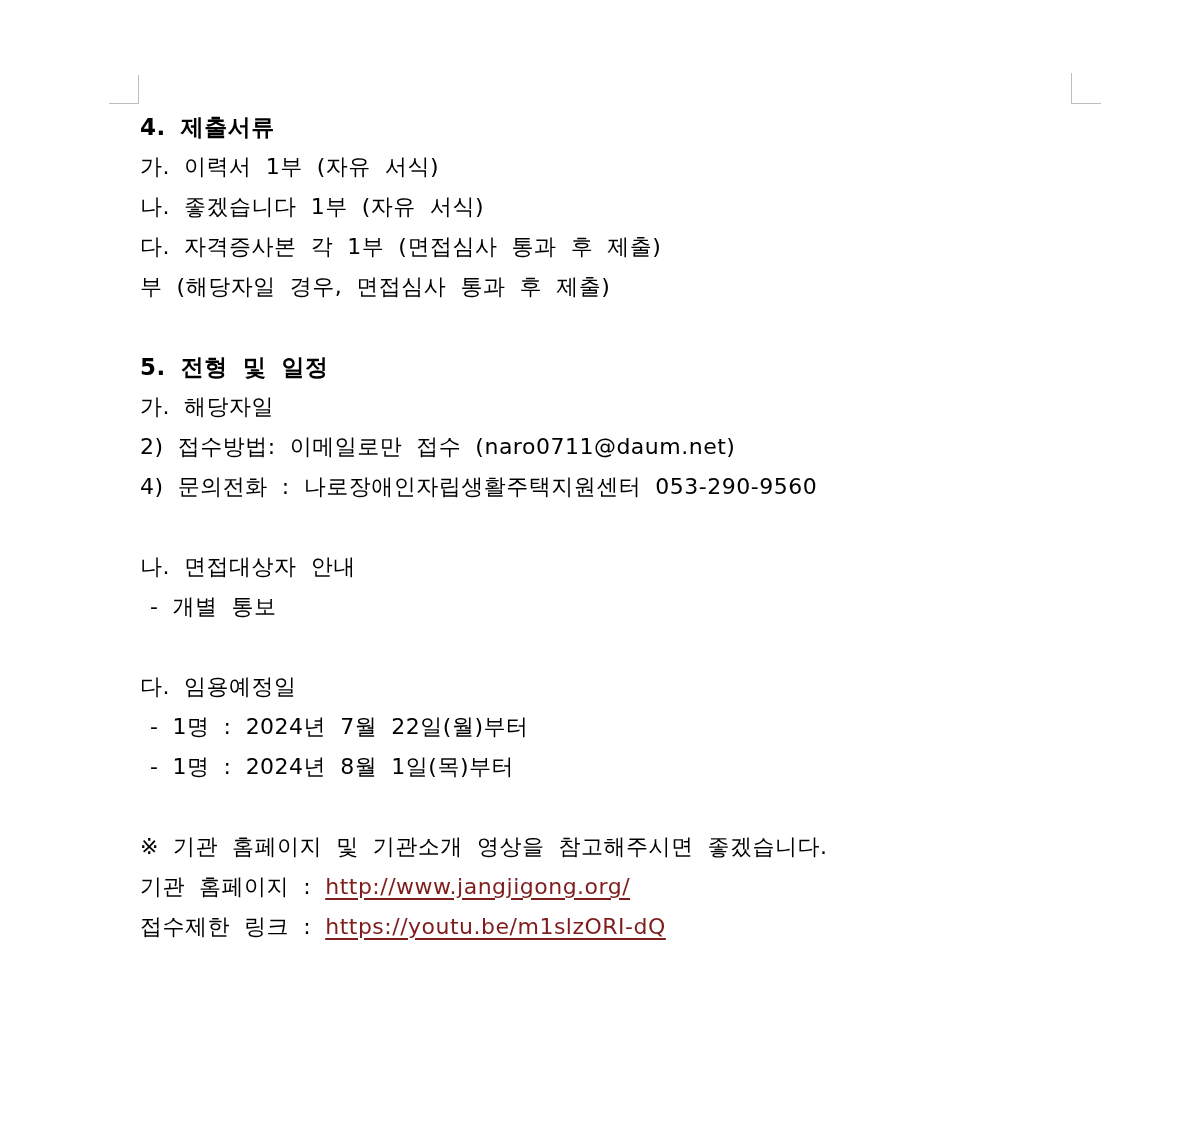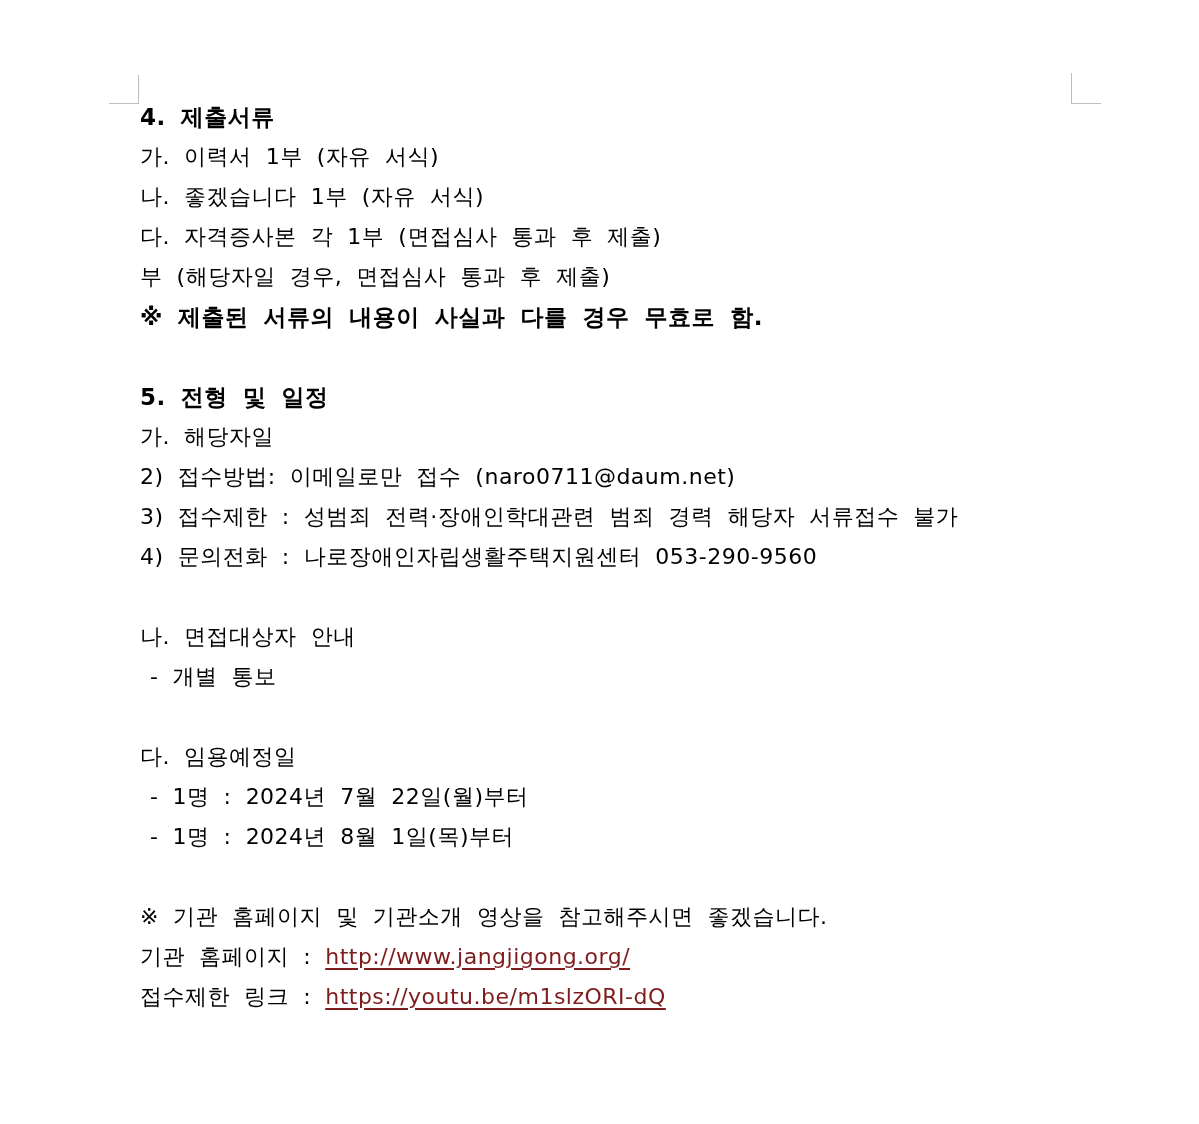--- a/index.html
+++ b/index.html
@@ -20,21 +20,21 @@
     border-bottom: 1px solid #bdbdbd;
   }
   .crop-tr {
     left: 1071px; top: 73px; width: 30px; height: 31px;
     border-left: 1px solid #bdbdbd;
     border-bottom: 1px solid #bdbdbd;
   }
 
   .content {
     position: absolute;
-    left: 140px; top: 97px; width: 935px;
+    left: 140px; top: 107px; width: 935px;
     font-size: 22px;
     line-height: 40px;
     letter-spacing: 0.5px;
     word-spacing: 0.30em;
     white-space: nowrap;
   }
   .line { height: 40px; }
   .blank { height: 40px; }
   .bold { font-weight: bold; font-size: 23px; }
   .indent { padding-left: 10px; }
@@ -53,28 +53,26 @@
   <div class="crop crop-tl"></div>
   <div class="crop crop-tr"></div>
 
   <div class="content">
 
     <div class="line bold">4. 제출서류</div>
     <div class="line">가. 이력서 1부 (자유 서식)</div>
     <div class="line">나. 좋겠습니다 1부 (자유 서식)</div>
     <div class="line">다. 자격증사본 각 1부 (면접심사 통과 후 제출)</div>
     <div class="line">부 (해당자일 경우, 면접심사 통과 후 제출)</div>
-    <div class="line bold">※ 제출된 서류의 내용이 사실과 다를 경우 무효로 함.</div>
 
     <div class="blank"></div>
 
     <div class="line bold">5. 전형 및 일정</div>
     <div class="line">가. 해당자일</div>
     <div class="line">2) 접수방법: 이메일로만 접수 (naro0711@daum.net)</div>
-    <div class="line">3) 접수제한 : 성범죄 전력·장애인학대관련 범죄 경력 해당자 서류접수 불가</div>
     <div class="line">4) 문의전화 : 나로장애인자립생활주택지원센터 053-290-9560</div>
 
     <div class="blank"></div>
 
     <div class="line">나. 면접대상자 안내</div>
     <div class="line indent">- 개별 통보</div>
 
     <div class="blank"></div>
 
     <div class="line">다. 임용예정일</div>

